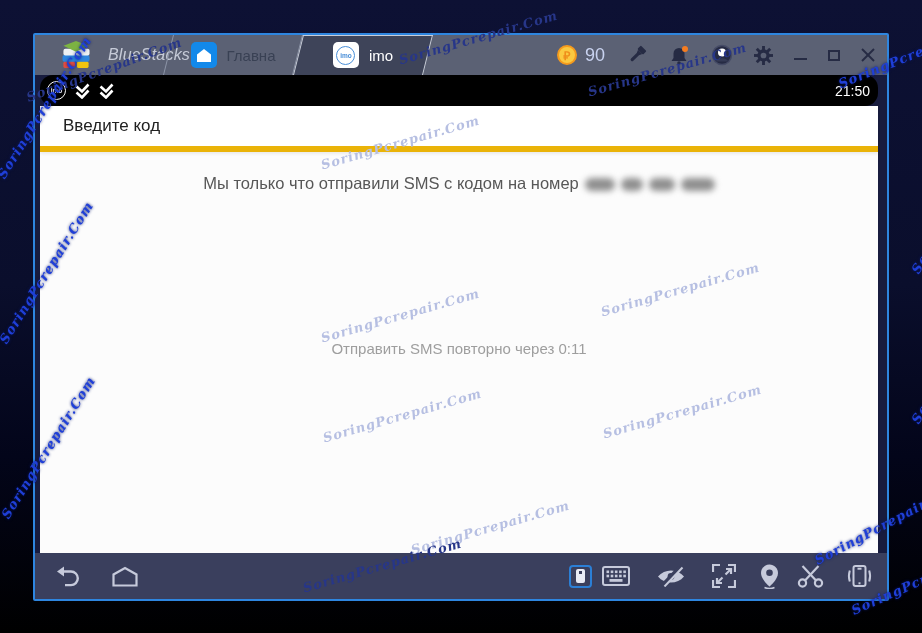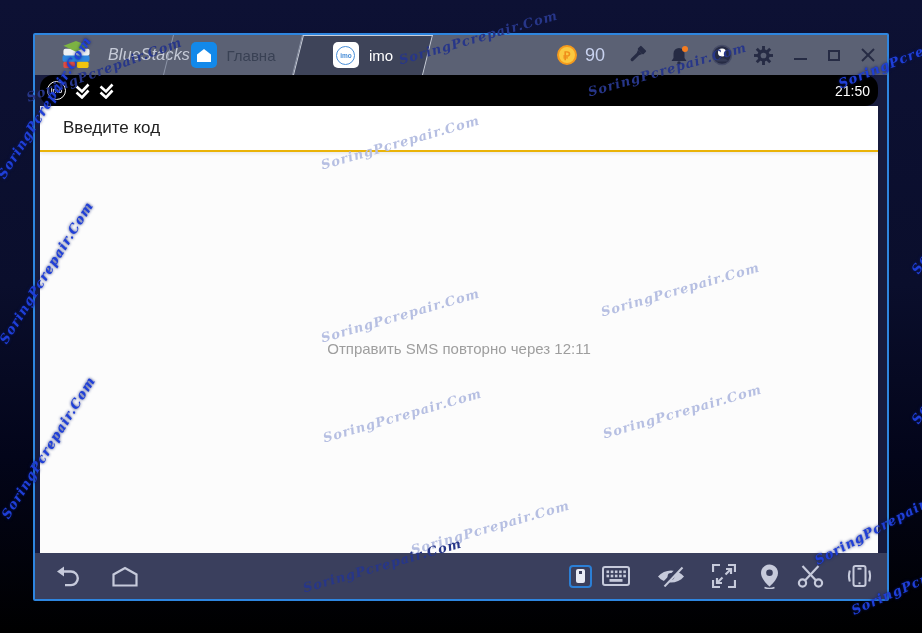--- a/index.html
+++ b/index.html
@@ -50,21 +50,21 @@
     display:flex; align-items:center; color:#fff;border-radius:13px;
   }
   .imo-badge { width:19px; height:19px; border:1.5px solid #fff; border-radius:50%; margin-left:7px;
     display:flex; align-items:center; justify-content:center; font-size:6.5px; font-weight:bold; color:#fff; }
   .status-time { position:absolute; right:8px; font-size:14px; }
   .status-chevrons { display:flex; gap:9px; margin-left:9px; }
 
   .app { position:absolute; left:0; top:31px; width:100%; height:447px; background:#fcfcfc; }
   .app-header {
     position:absolute; left:0; top:0; width:100%; height:46px; background:#fff;
-    border-bottom:2px solid #eab308; box-shadow:0 2px 3px rgba(0,0,0,.07);
+    border-bottom:6px solid #eab308; box-shadow:0 2px 3px rgba(0,0,0,.07);
     display:flex; align-items:center; padding-left:23px;
   }
   .app-title { font-size:17px; color:#212121; }
   .sms-message { position:absolute; left:0; top:68px; width:100%; text-align:center; font-size:16.5px; color:#575757; white-space:nowrap; }
   .blur-blob { display:inline-block; height:13px; background:#8f8f8f; border-radius:7px; filter:blur(3px); vertical-align:middle; margin-left:6px; }
   .code-input {
     position:absolute; left:50%; transform:translateX(-50%); top:118px;
     width:198px; height:56px; background:transparent;
     border:none; border-bottom:2px solid #54a9e8; outline:none;
     font-family:"Liberation Sans", sans-serif; font-size:33px; color:#555; text-align:center;
@@ -194,23 +194,26 @@
           </svg>
       </div>
       <span class="status-time">21:50</span>
     </div>
 
     <div class="app">
       <div class="app-header">
         <span class="app-title">Введите код</span>
       </div>
 
-
-
-      <div class="resend-text">Отправить SMS повторно через 12:11</div>
+      <div class="sms-message">
+        <span>Мы только что отправили SMS с кодом на номер</span><span class="blur-blob" style="width:30px"></span><span class="blur-blob" style="width:22px"></span><span class="blur-blob" style="width:26px"></span><span class="blur-blob" style="width:34px"></span>
+      </div>
+
+
+      <div class="resend-text">Отправить SMS повторно через 0:11</div>
     </div>
   </div>
 
   <div class="bottombar">
     <div class="bb-left">
       <span class="bb-icon">
         <svg width="30" height="22" viewBox="0 0 30 22" fill="none" stroke="#c6cadb" stroke-width="2.4">
           <path d="M7 6.5 H18 a6.8 6.8 0 0 1 0 13.6 H12"></path>
           <path d="M11 1.5 L4 6.5 L11 11.5" fill="#c6cadb" stroke="none"></path>
         </svg>

